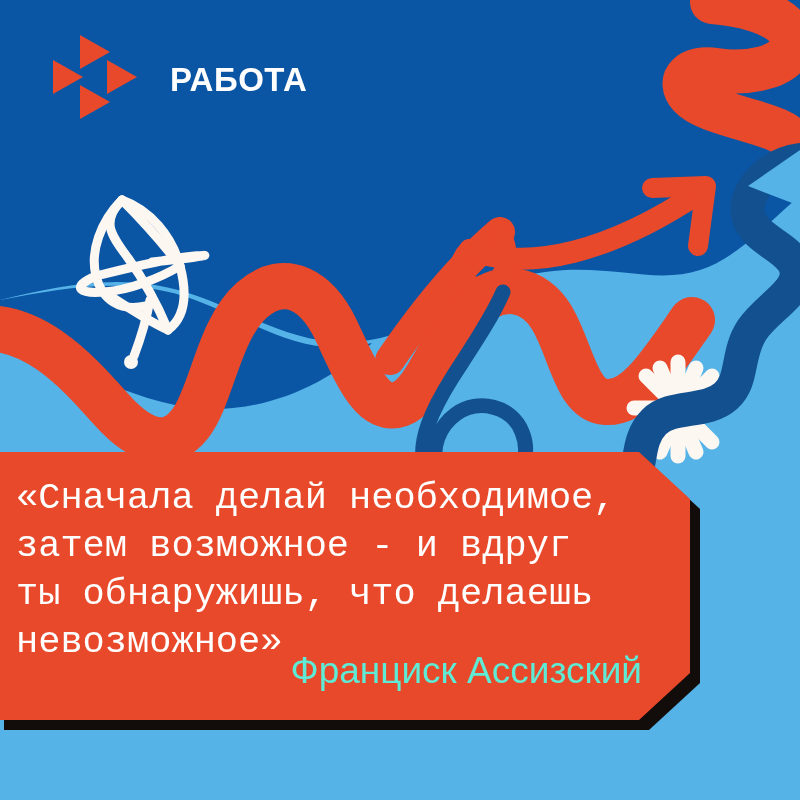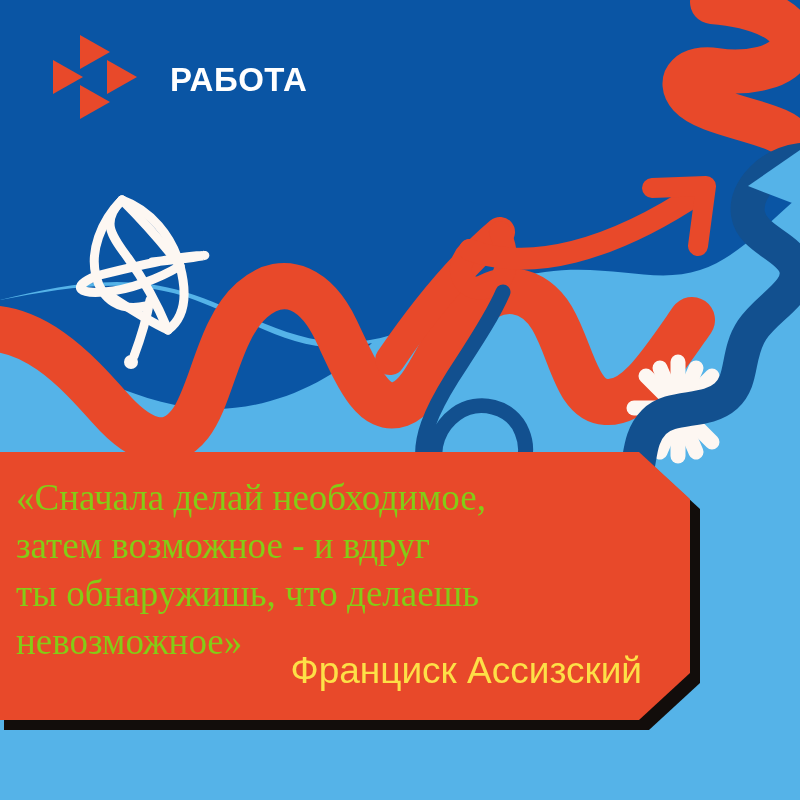--- a/index.html
+++ b/index.html
@@ -80,31 +80,31 @@
     width: 100%;
     height: 100%;
     background: #e8492a;
     clip-path: polygon(0 0, 645px 0, 696px 47px, 696px 221px, 645px 268px, 0 268px);
   }
   .quote-text {
     position: absolute;
     left: 22px;
     top: 22px;
     width: 640px;
-    color: #84cc16;
+    color: #ffffff;
     font-size: 37px;
     line-height: 1.3;
-    font-family: Liberation Serif, serif;
+    font-family: Liberation Mono, monospace;
     white-space: pre-line;
   }
   .quote-author {
     position: absolute;
     right: 58px;
     top: 198px;
-    color: #fde047;
+    color: #5eead4;
     font-size: 37px;
     font-family: "Liberation Sans", sans-serif;
     text-align: right;
     white-space: nowrap;
   }
 </style>
 </head>
 <body>
 
 <div class="poster">

